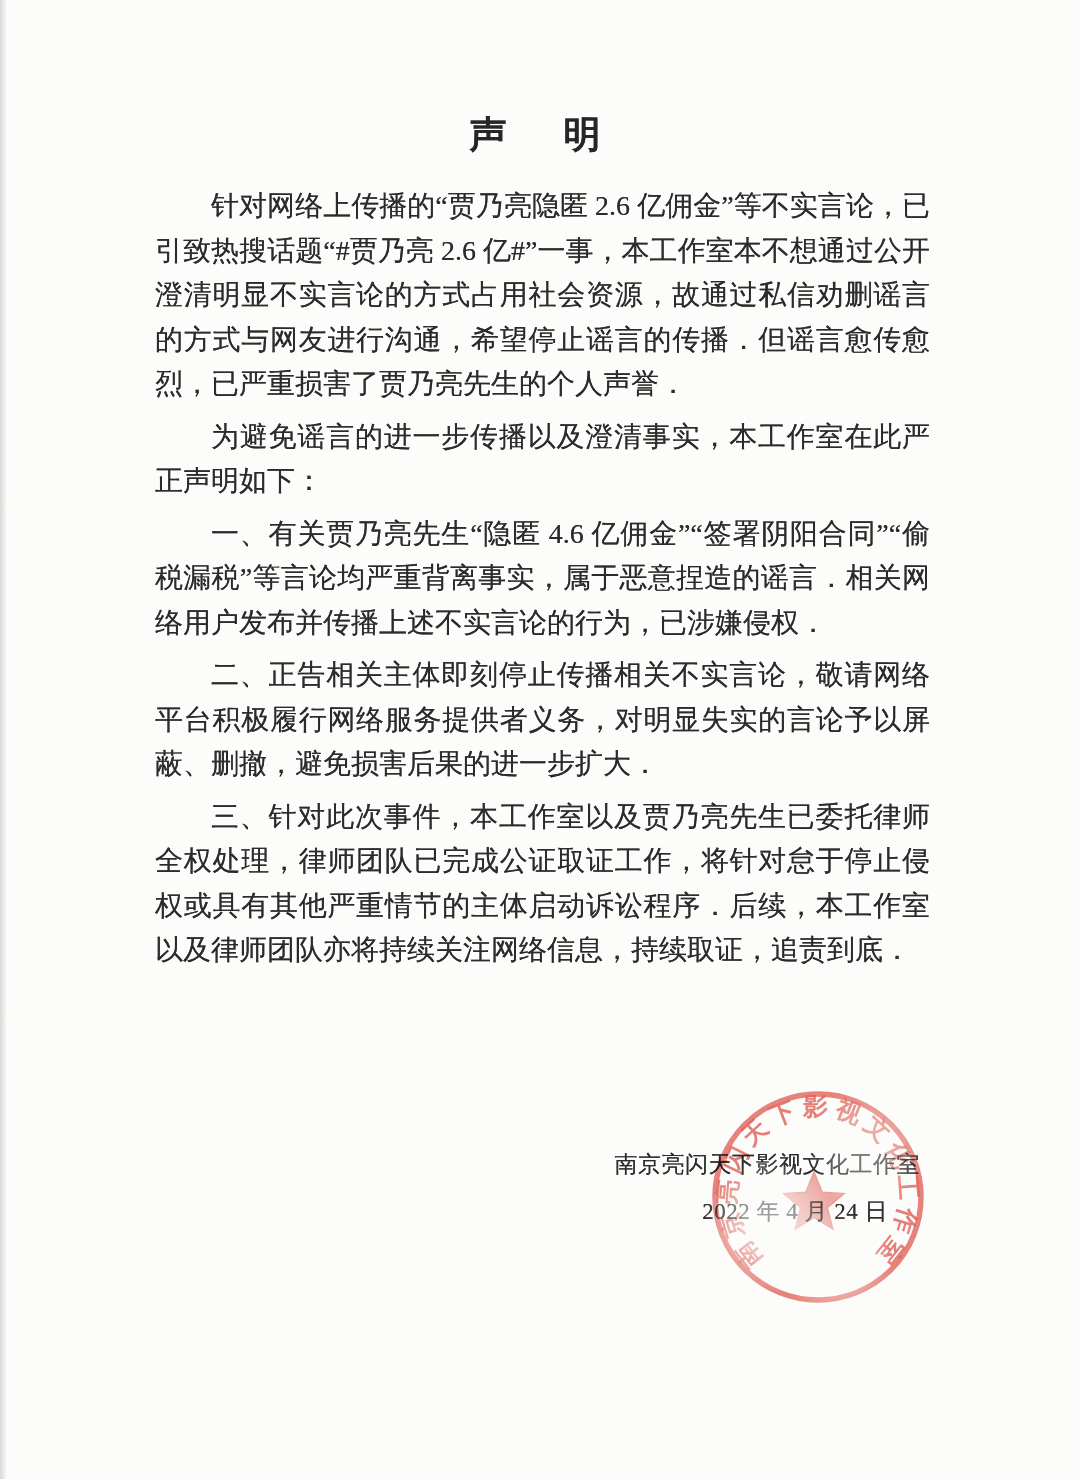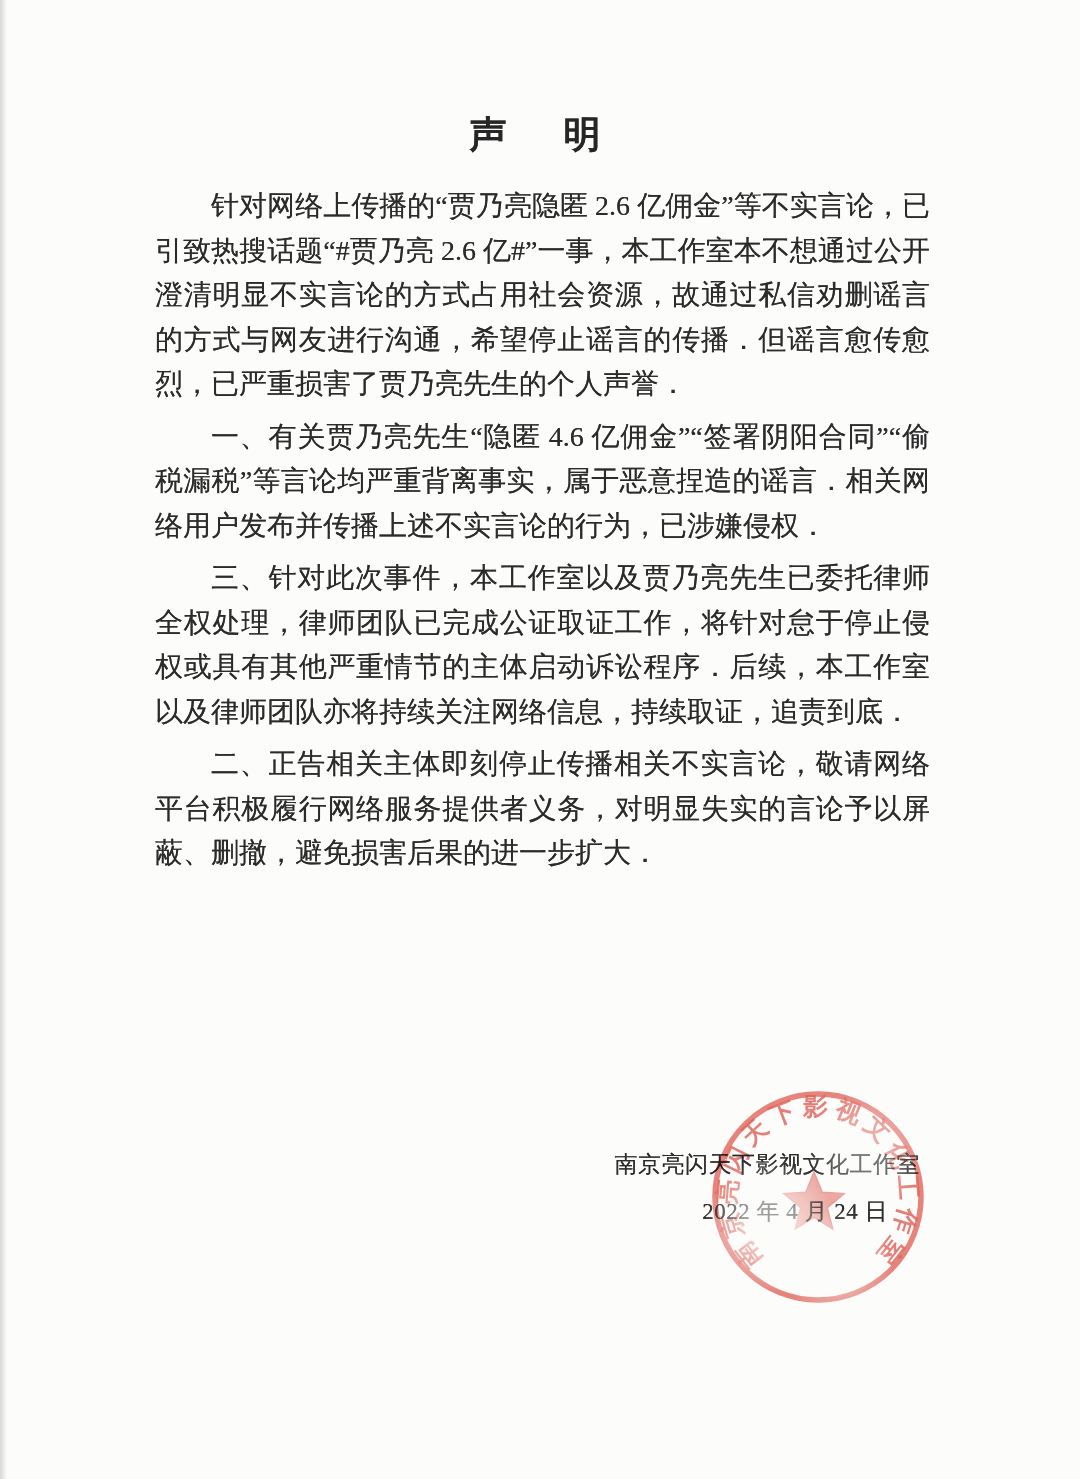--- a/index.html
+++ b/index.html
@@ -98,23 +98,24 @@
 <body>
 
 <div class="page">
 
   <div class="edge-shade"></div>
 
   <div class="doc-title">声　明</div>
 
   <div class="doc-body">
       <p>针对网络上传播的“贾乃亮隐匿 2.6 亿佣金”等不实言论，已引致热搜话题“#贾乃亮 2.6 亿#”一事，本工作室本不想通过公开澄清明显不实言论的方式占用社会资源，故通过私信劝删谣言的方式与网友进行沟通，希望停止谣言的传播．但谣言愈传愈烈，已严重损害了贾乃亮先生的个人声誉．</p>
+      <p>为避免谣言的进一步传播以及澄清事实，本工作室在此严正声明如下：</p>
       <p>一、有关贾乃亮先生“隐匿 4.6 亿佣金”“签署阴阳合同”“偷税漏税”等言论均严重背离事实，属于恶意捏造的谣言．相关网络用户发布并传播上述不实言论的行为，已涉嫌侵权．</p>
+      <p>二、正告相关主体即刻停止传播相关不实言论，敬请网络平台积极履行网络服务提供者义务，对明显失实的言论予以屏蔽、删撤，避免损害后果的进一步扩大．</p>
       <p>三、针对此次事件，本工作室以及贾乃亮先生已委托律师全权处理，律师团队已完成公证取证工作，将针对怠于停止侵权或具有其他严重情节的主体启动诉讼程序．后续，本工作室以及律师团队亦将持续关注网络信息，持续取证，追责到底．</p>
-      <p>二、正告相关主体即刻停止传播相关不实言论，敬请网络平台积极履行网络服务提供者义务，对明显失实的言论予以屏蔽、删撤，避免损害后果的进一步扩大．</p>
     </div>
 
   <div class="sig-name">南京亮闪天下影视文化工作室</div>
 
   <div class="sig-date">2022 年 4 月 24 日</div>
 
   <div class="seal-wrap">
     <svg viewBox="0 0 240 240" xmlns="http://www.w3.org/2000/svg">
       <defs>
         <path id="ringPath" d="M 67.3 182.8 A 82 82 0 1 1 172.7 182.8" fill="none"></path>

